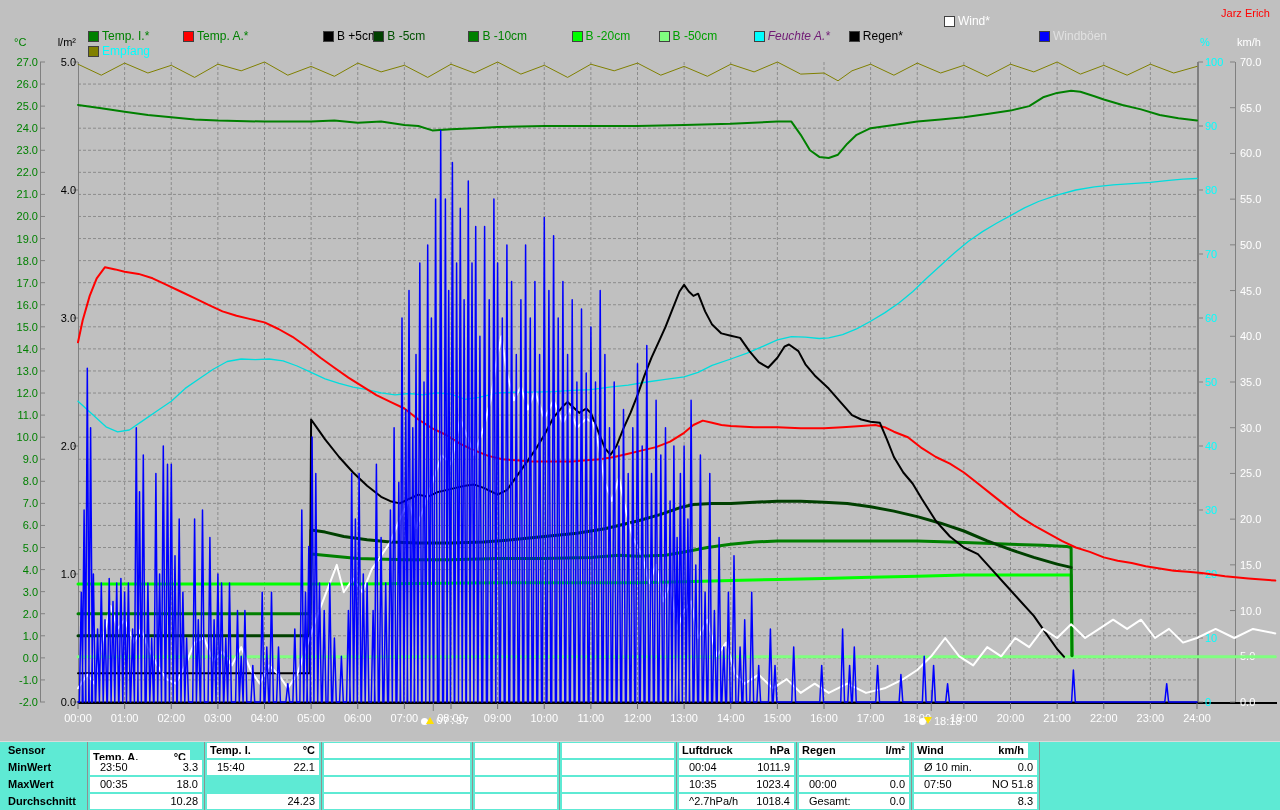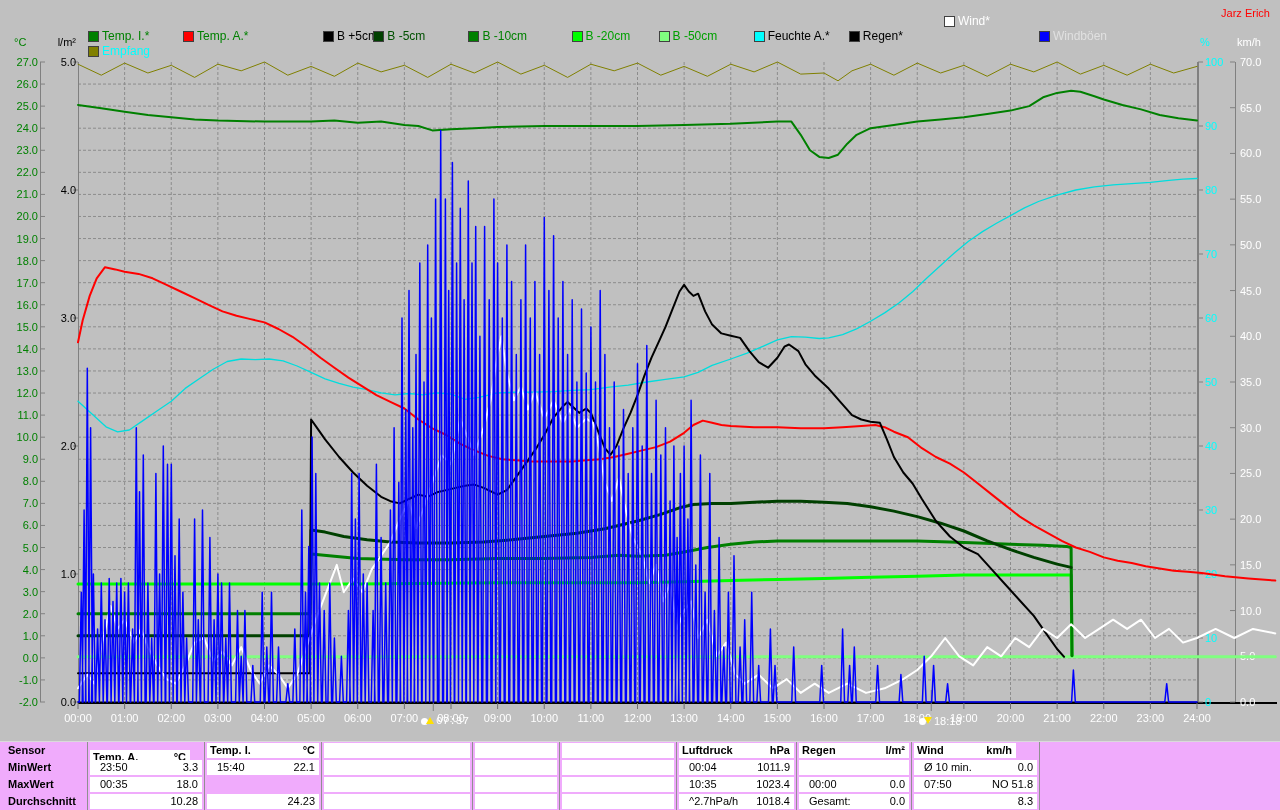--- a/index.html
+++ b/index.html
@@ -330,21 +330,21 @@
       <div class="legend-item" style="left: 563.5px; top: 29px; padding-left: 8px;">
         <span class="swatch" style="background: rgb(0, 255, 0);"></span>
         <span style="color: rgb(0, 160, 0);">B -20cm</span>
       </div>
       <div class="legend-item" style="left: 658.6px; top: 29px;">
         <span class="swatch" style="background: rgb(128, 255, 128);"></span>
         <span style="color: rgb(0, 160, 0);">B -50cm</span>
       </div>
       <div class="legend-item" style="left: 753.7px; top: 29px;">
         <span class="swatch" style="background: rgb(0, 255, 255);"></span>
-        <span style="color: #000000;">Feuchte A.*</span>
+        <span style="color: #701a75; font-style: italic;">Feuchte A.*</span>
       </div>
       <div class="legend-item" style="left: 848.8px; top: 29px;">
         <span class="swatch" style="background: rgb(0, 0, 0);"></span>
         <span style="color: rgb(0, 0, 0);">Regen*</span>
       </div>
       <div class="legend-item" style="left: 943.9px; top: 14px;">
         <span class="swatch" style="background: rgb(255, 255, 255);"></span>
         <span style="color: rgb(255, 255, 255);">Wind*</span>
       </div>
       <div class="legend-item" style="left: 1039px; top: 29px;">
@@ -365,21 +365,21 @@
     <span>07:37</span>
   </div>
   <div class="sun-marker m-set">
     <span class="ico">
         <span class="disc"></span>
         <span class="arr arr-down"></span>
       </span>
     <span>18:18</span>
   </div>
 
-  <div id="table" style="background: #f0abfc; text-align: center;">
+  <div id="table" style="background: #5eead4; text-align: center;">
       <div class="rowlab" style="top: 2px;">Sensor</div>
       <div class="rowlab" style="top: 19px;">MinWert</div>
       <div class="rowlab" style="top: 36px;">MaxWert</div>
       <div class="rowlab" style="top: 53px;">Durchschnitt</div>
       <div class="tcell hdr" style="left: 90px; width: 100px; top: 8px; height: 15px;">
         <span class="lt">Temp. A.</span>
         <span class="rt">°C</span>
       </div>
       <div class="tcell" style="left: 90px; width: 112px; top: 18px; height: 15px;">
         <span class="lt">23:50</span>
@@ -482,21 +482,21 @@
         <span class="rt"></span>
       </div>
       <div class="tcell" style="left: 799px; width: 110px; top: 35px; height: 15px;">
         <span class="lt">00:00</span>
         <span class="rt">0.0</span>
       </div>
       <div class="tcell" style="left: 799px; width: 110px; top: 52px; height: 15px;">
         <span class="lt">Gesamt:</span>
         <span class="rt">0.0</span>
       </div>
-      <div class="tcell hdr" style="left: 914px; width: 102px; top: 1px; height: 15px;">
+      <div class="tcell hdr" style="left: 914px; width: 114px; top: 1px; height: 15px;">
         <span class="lt">Wind</span>
         <span class="rt">km/h</span>
       </div>
       <div class="tcell" style="left: 914px; width: 123px; top: 18px; height: 15px;">
         <span class="lt">Ø 10 min.</span>
         <span class="rt">0.0</span>
       </div>
       <div class="tcell" style="left: 914px; width: 123px; top: 35px; height: 15px;">
         <span class="lt">07:50</span>
         <span class="rt">NO 51.8</span>

